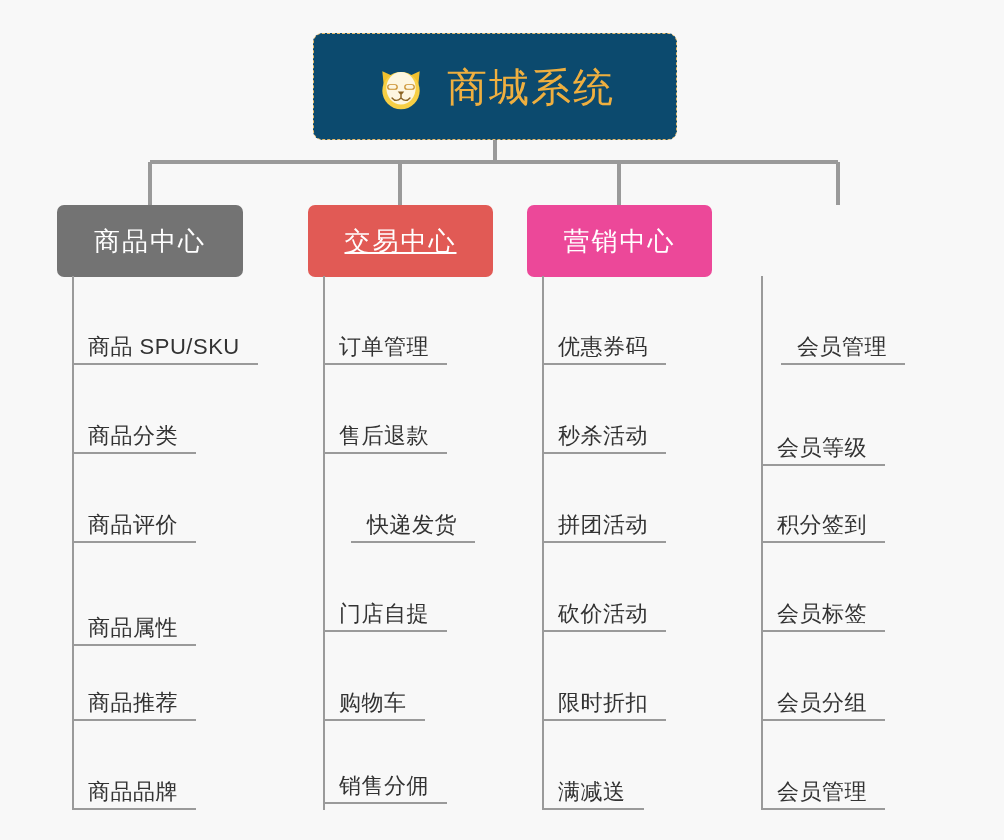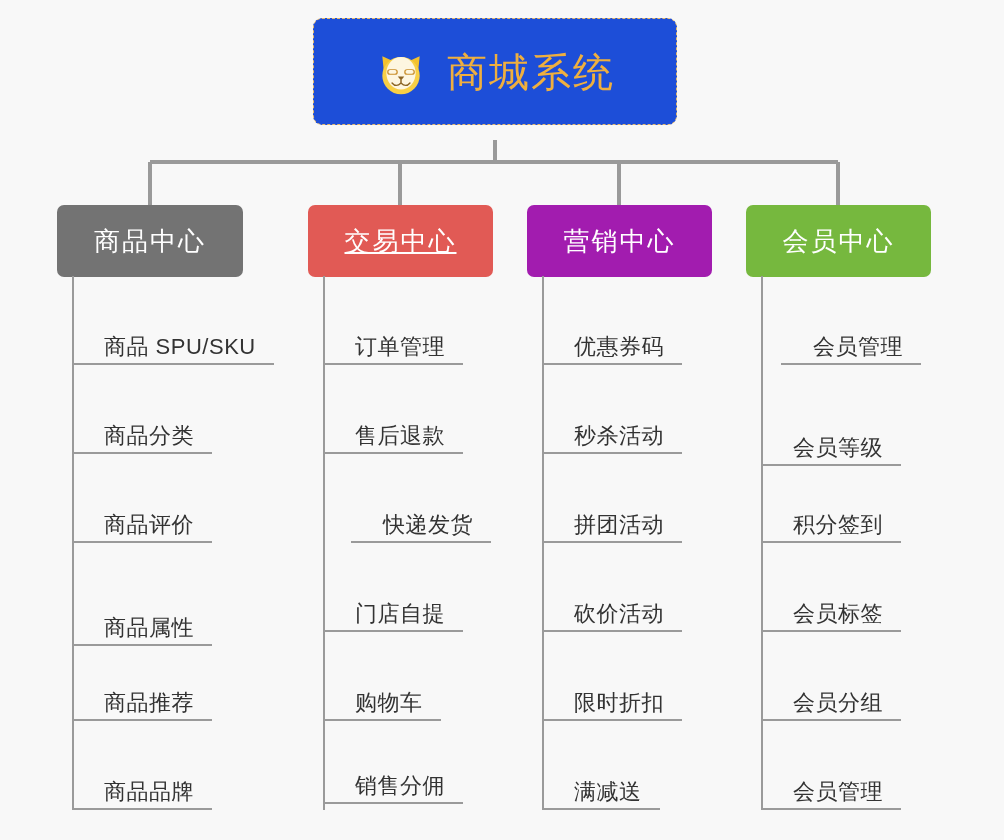--- a/index.html
+++ b/index.html
@@ -29,25 +29,25 @@
     left: 0; top: 0;
     width: 1004px;
     height: 840px;
     pointer-events: none;
   }
 
   
   .root-node {
     position: absolute;
     left: 313px;
-    top: 18px;
+    top: 33px;
     width: 364px;
     height: 107px;
     box-sizing: border-box;
-    background: #1d4ed8;
+    background: #0c4a6e;
     border: 1px dashed #e8ba6a;
     border-radius: 9px;
     display: flex;
     align-items: center;
     justify-content: center;
     gap: 20px;
   }
   .root-icon {
     width: 52px;
     height: 52px;
@@ -91,21 +91,21 @@
     background: #9a9a9a;
   }
   .leaf-item {
     position: absolute;
     left: 0;
     box-sizing: border-box;
     height: 89px;
     display: flex;
     align-items: flex-end;
     border-bottom: 2px solid #9a9a9a;
-    padding-left: 32px;
+    padding-left: 16px;
     padding-right: 18px;
     padding-bottom: 4px;
   }
   .leaf-label {
     font-size: 22px;
     color: #333333;
     line-height: 1.15;
     white-space: nowrap;
     letter-spacing: 0.5px;
   }
@@ -150,25 +150,22 @@
     </span>
     <span class="root-title">商城系统</span>
   </div>
 
   <div class="cat-box" style="left: 57px; top: 205px; width: 186px; background: #737373;">
       <span class="cat-label">商品中心</span>
     </div>
   <div class="cat-box" style="left: 308px; top: 205px; width: 185px; background: rgb(225, 90, 85); text-decoration: underline;">
       <span class="cat-label">交易中心</span>
     </div>
-  <div class="cat-box" style="left: 527px; top: 205px; width: 185px; background: #a21caf;">
+  <div class="cat-box" style="left: 527px; top: 205px; width: 185px; background: #ec4899;">
       <span class="cat-label">营销中心</span>
-    </div>
-  <div class="cat-box" style="left: 746px; top: 205px; width: 185px; background: rgb(118, 184, 62);">
-      <span class="cat-label">会员中心</span>
     </div>
 
   <div class="leaf-col" style="left:72px;">
       <div class="leaf-trunk" style="height: 534px; background: rgb(154, 154, 154);"></div>
       <div class="leaf-item" style="top: 0px; border-bottom-color: rgb(154, 154, 154); width: auto; display: inline-flex;">
         <span class="leaf-label">商品 SPU/SKU</span>
       </div>
       <div class="leaf-item" style="top: 89px; border-bottom-color: rgb(154, 154, 154); width: auto; display: inline-flex;">
         <span class="leaf-label">商品分类</span>
       </div>

